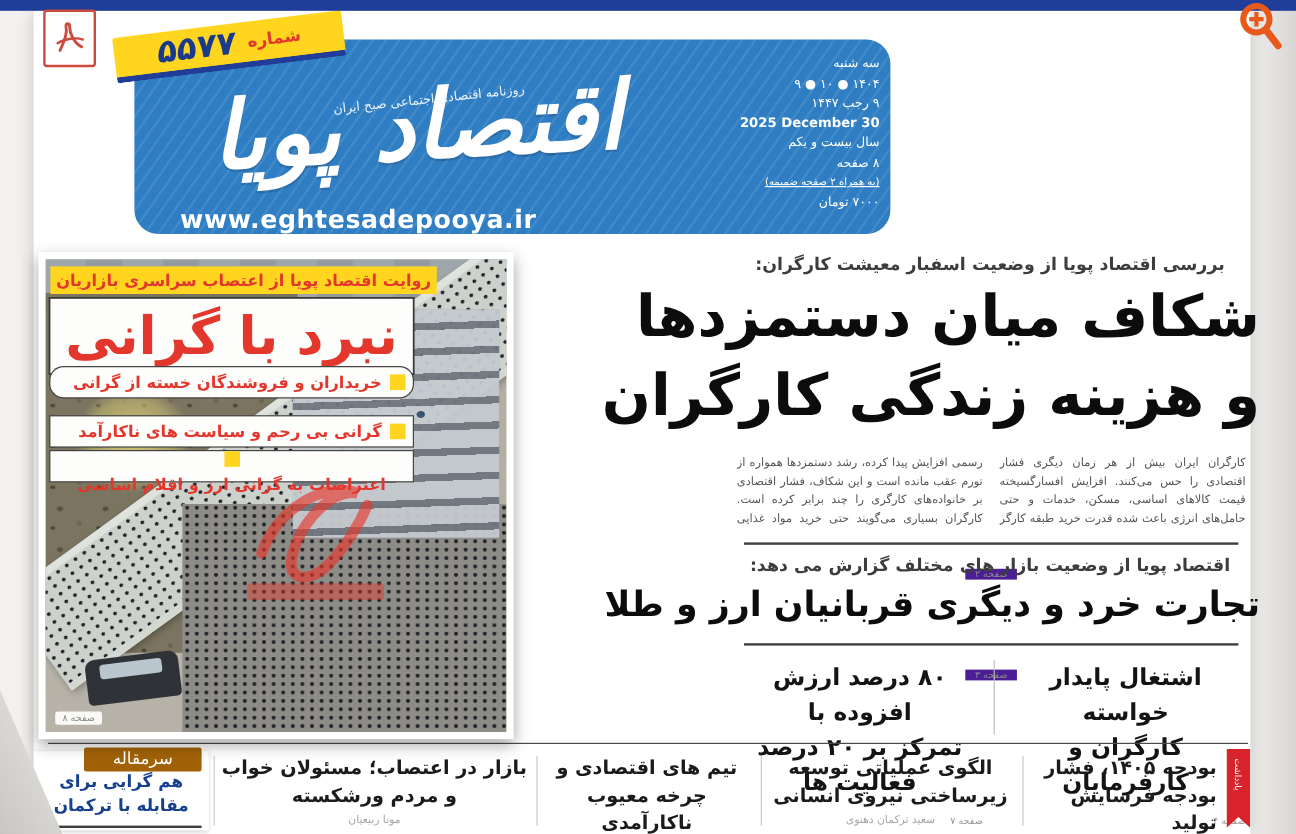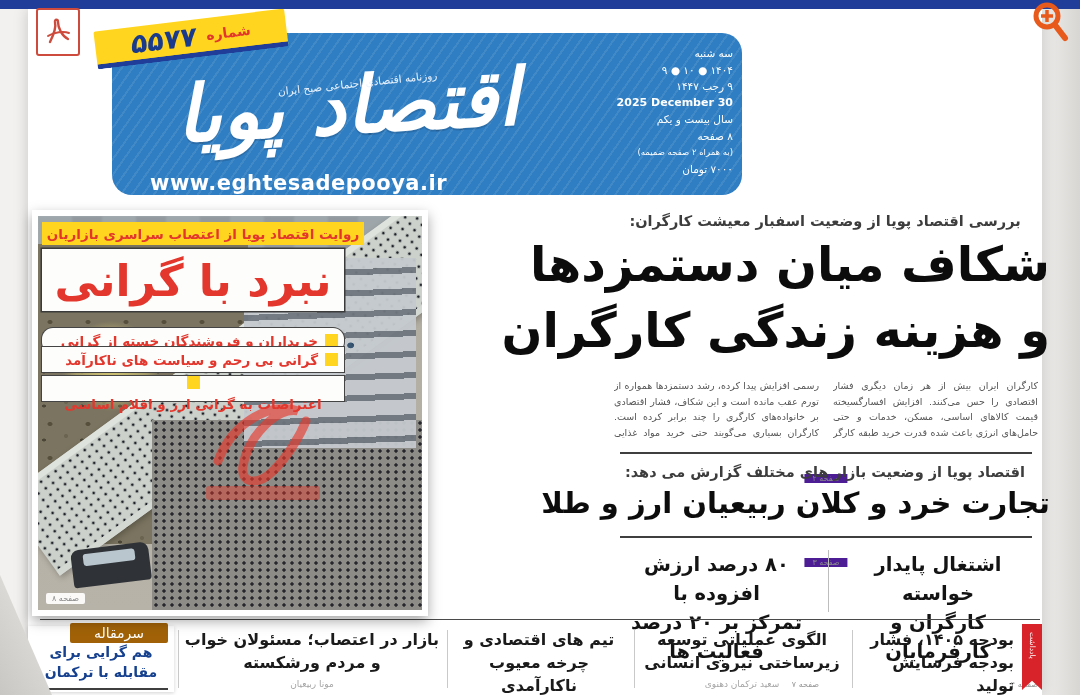--- a/index.html
+++ b/index.html
@@ -43,21 +43,21 @@
     pointer-events:none; }
   .logo { position:absolute; left:8px; top:-12px; width:455px; height:170px;
     color:#fff; font-size:78px; font-weight:bold; font-style:italic;
     display:flex; align-items:center; justify-content:center;
     transform:rotate(-3deg); text-shadow:0 2px 0 rgba(0,0,0,.12); white-space:nowrap; z-index:1;}
   .tagline { position:absolute; left:128px; top:44px; width:235px; color:#eaf4ff;
     font-size:10.5px; transform:rotate(-6deg); text-align:center; z-index:2; }
   .dateblock { position:absolute; left:443px; top:12px; width:178px;
     direction:rtl; text-align:right; color:#fff; font-size:10.5px; line-height:16.5px; z-index:2;}
   .dateblock .greg { direction:ltr; font-weight:bold; font-size:11px; }
-  .dateblock .supp { font-size:8.5px; }
+  .dateblock .supp { font-size:8.5px;text-decoration:underline; }
   .website { position:absolute; left:38px; bottom:0px; color:#fff; font-weight:bold;
     font-size:21px; direction:ltr; z-index:2; letter-spacing:.5px;margin-top:16px; }
 
   
   .jbox { position:absolute; left:745px; top:25px; width:292px; height:170px;
     background:#3d9ad4; border-radius:14px; box-shadow:2px 3px 6px rgba(0,0,0,.25);
     z-index:2; overflow:hidden; }
   .j-badge { position:absolute; left:28px; top:10px; width:126px; height:20px;
     background:#ffd520; color:#e3372d; font-weight:bold; font-size:11.5px;
     display:flex; align-items:center; justify-content:center; border-radius:2px; z-index:2;}
@@ -132,21 +132,21 @@
     align-items:center; justify-content:center; direction:rtl; }
   .strip-headline { top:33px; width:302px; height:62px; background:#fdfdfb;
     color:#e3372d; font-weight:bold; font-size:44px; display:flex;
     align-items:center; justify-content:center; direction:rtl;
     box-shadow:0 0 0 1.5px #3a3a3a; }
   .strip-bullet { width:302px; height:25px; background:#fdfdfb; direction:rtl;
     display:flex; align-items:center; gap:7px; padding:0 6px;
     box-shadow:0 0 0 1px #444; }
   .strip-bullet .sq { width:13px; height:13px; background:#ffd520; flex:0 0 auto; }
   .strip-bullet span.txt { color:#e3372d; font-weight:bold; font-size:13.5px; }
-  .b1 { top:112px;border-radius:11px; } .b2 { top:131px; } .b3 { top:160px;flex-direction:column; }
+  .b1 { top:90px;border-radius:11px; } .b2 { top:131px; } .b3 { top:160px;flex-direction:column; }
   .photo-page-badge { position:absolute; left:8px; bottom:6px; background:rgba(255,255,255,.92);
     color:#8a8a8a; font-size:8px; padding:1px 6px; border-radius:2px; z-index:3; }
 
   
   .lead-kicker { position:absolute; left:610px; top:213px; width:430px;
     text-align:center; direction:rtl; font-weight:bold; font-size:14.5px; color:#3d3d3d; }
   .lead-h1 { position:absolute; left:600px; top:236px; width:450px; text-align:center;
     direction:rtl; font-weight:bold; font-size:48px; color:#0c0c0c; letter-spacing:-1px; white-space:nowrap; }
   .lead-h2 { position:absolute; left:600px; top:302px; width:450px; text-align:center;
     direction:rtl; font-weight:bold; font-size:48px; color:#0c0c0c; letter-spacing:-1px; white-space:nowrap; }
@@ -278,21 +278,21 @@
   <div class="lead-h2">و هزینه زندگی کارگران</div>
   <div class="lead-body">
     <div class="col">کارگران ایران بیش از هر زمان دیگری فشار اقتصادی را حس می‌کنند. افزایش افسارگسیخته قیمت کالاهای اساسی، مسکن، خدمات و حتی حامل‌های انرژی باعث شده قدرت خرید طبقه کارگر به شدت کاهش یابد. در حالی که دستمزدها به صورت</div>
     <div class="col">رسمی افزایش پیدا کرده، رشد دستمزدها همواره از تورم عقب مانده است و این شکاف، فشار اقتصادی بر خانواده‌های کارگری را چند برابر کرده است. کارگران بسیاری می‌گویند حتی خرید مواد غذایی روزمره.</div>
   </div>
   <div class="divider div1">
     <span class="pg">صفحه ۲</span>
   </div>
 
   <div class="market-kicker">اقتصاد پویا از وضعیت بازار های مختلف گزارش می دهد:</div>
-  <div class="market-h">تجارت خرد و کلان ربیعیان ارز و طلا</div>
+  <div class="market-h">تجارت خرد و دیگری قربانیان ارز و طلا</div>
   <div class="divider div2">
     <span class="pg">صفحه ۳</span>
   </div>
 
   <div class="subhead sh-right">
     <span>اشتغال پایدار خواسته</span><br>
     <span>کارگران و کارفرمایان</span>
     <span class="pg">صفحه ۴</span>
   </div>
   <div class="sh-vline"></div>

